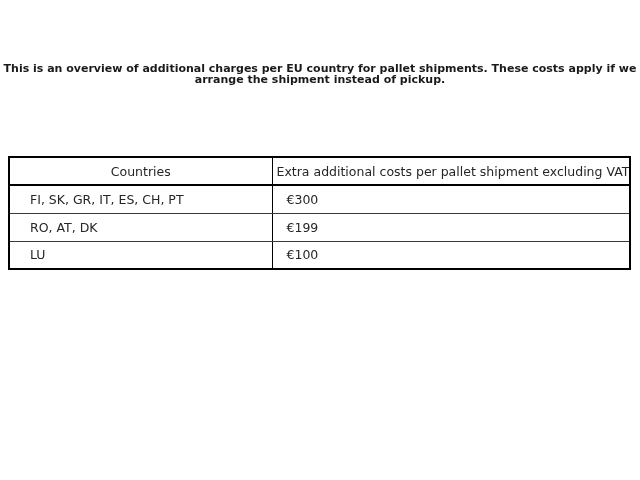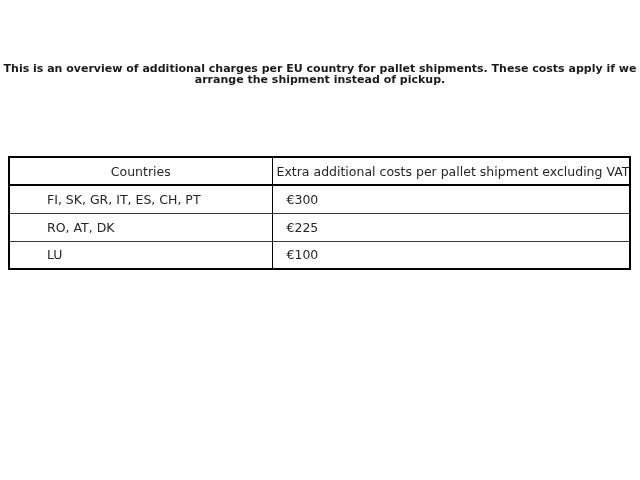--- a/index.html
+++ b/index.html
@@ -48,21 +48,21 @@
     text-align: center;
     border-bottom: 2px solid #000000;
     padding: 0 4px;
     margin-top: 44px;
   }
   table.charges th:first-child, table.charges td:first-child {
     border-right: 1.5px solid #000000;
   }
   table.charges td.cell-countries {
     text-align: left;
-    padding-left: 37px;
+    padding-left: 20px;
   }
   table.charges td.cell-cost {
     text-align: left;
     padding-left: 14px;
   }
 </style>
 </head>
 <body>
 
 <div class="caption">This is an overview of additional charges per EU country for pallet shipments. These costs apply if we arrange the shipment instead of pickup.</div>
@@ -78,20 +78,20 @@
       <th>Extra additional costs per pallet shipment excluding VAT</th>
     </tr>
   </thead>
   <tbody>
   <tr>
         <td class="cell-countries">FI, SK, GR, IT, ES, CH, PT</td>
         <td class="cell-cost">€300</td>
       </tr>
       <tr>
         <td class="cell-countries">RO, AT, DK</td>
-        <td class="cell-cost">€225</td>
+        <td class="cell-cost">€199</td>
       </tr>
       <tr>
         <td class="cell-countries">LU</td>
         <td class="cell-cost">€100</td>
       </tr>
     </tbody>
 </table>
 
 </body></html>

